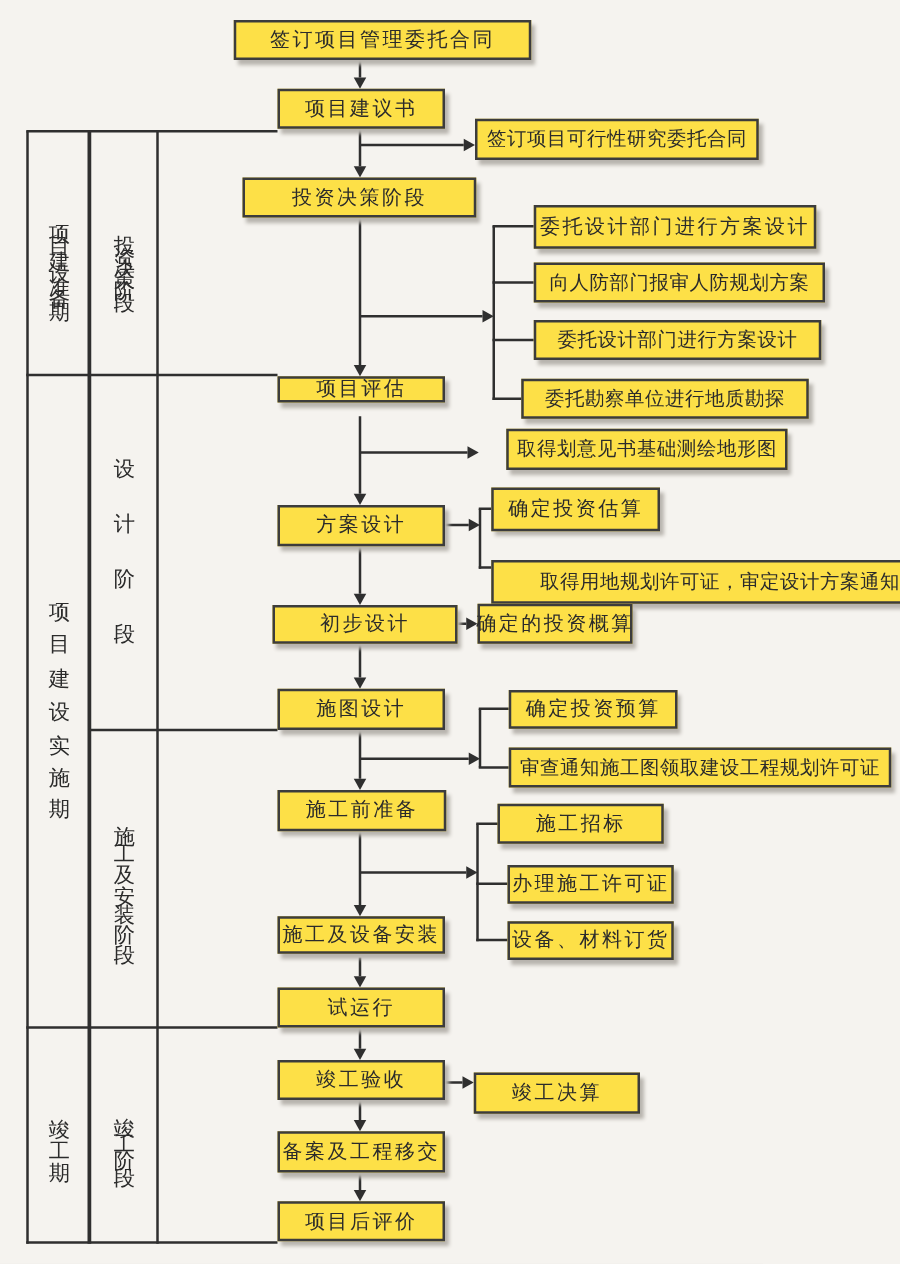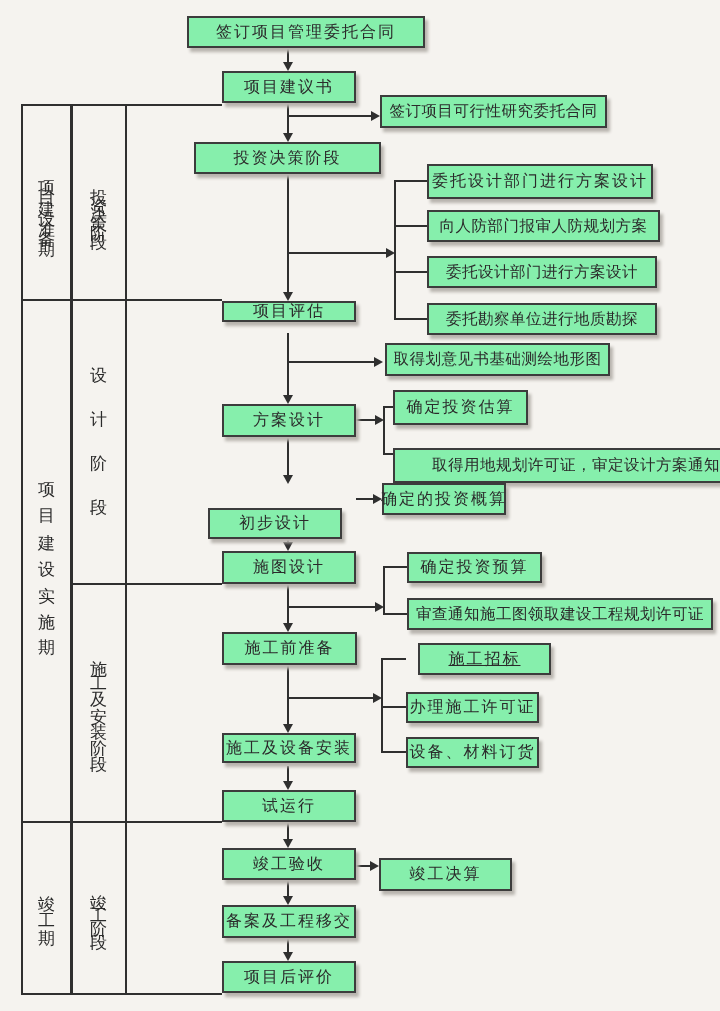--- a/index.html
+++ b/index.html
@@ -11,21 +11,21 @@
     position:relative;
     width:720px;height:1011px;
     background:#f5f3ef;
     overflow:hidden;
     color:#2b2b2b;
   }
   .box{
     position:absolute;
     box-sizing:border-box;
     border:2px solid #3c3c3c;
-    background:#86efac;
+    background:#fde047;
     box-shadow:3px 4px 3px #b8b4ae;
     display:flex;align-items:center;justify-content:center;
     font-size:16px;letter-spacing:2px;
     white-space:nowrap;
     z-index:3;
   }
   .tight{letter-spacing:0.5px;font-size:15.5px;}
   .vcell{
     position:absolute;
     writing-mode:vertical-rl;
@@ -63,41 +63,41 @@
   <div class="vcell" style="left:73px;top:105px;width:52px;height:193px;line-height:52px;letter-spacing:9px;">投资决策阶段</div>
   <div class="vcell" style="left:73px;top:299px;width:52px;height:284px;line-height:52px;letter-spacing:44px;">设计阶段</div>
   <div class="vcell" style="left:73px;top:583px;width:52px;height:238px;line-height:52px;letter-spacing:16px;">施工及安装阶段</div>
   <div class="vcell" style="left:73px;top:821px;width:52px;height:172px;line-height:52px;letter-spacing:13px;">竣工阶段</div>
 
   <div class="box" style="left:187px;top:16px;width:238px;height:32px;">签订项目管理委托合同</div>
   <div class="box" style="left:222px;top:71px;width:134px;height:32px;">项目建议书</div>
   <div class="box" style="left:194px;top:142px;width:187px;height:32px;">投资决策阶段</div>
   <div class="box" style="left:222px;top:301px;width:134px;height:21px;">项目评估</div>
   <div class="box" style="left:222px;top:404px;width:134px;height:33px;">方案设计</div>
-  <div class="box" style="left:208px;top:484px;width:134px;height:31px;margin-top:24px;">初步设计</div>
+  <div class="box" style="left:218px;top:484px;width:148px;height:31px;">初步设计</div>
   <div class="box" style="left:222px;top:551px;width:134px;height:33px;">施图设计</div>
   <div class="box" style="left:222px;top:632px;width:135px;height:33px;">施工前准备</div>
   <div class="box" style="left:222px;top:733px;width:134px;height:30px;">施工及设备安装</div>
   <div class="box" style="left:222px;top:790px;width:134px;height:32px;">试运行</div>
   <div class="box" style="left:222px;top:848px;width:134px;height:32px;">竣工验收</div>
   <div class="box" style="left:222px;top:905px;width:134px;height:33px;">备案及工程移交</div>
   <div class="box" style="left:222px;top:961px;width:134px;height:32px;">项目后评价</div>
 
   <div class="box tight" style="left:380px;top:95px;width:227px;height:33px;">签订项目可行性研究委托合同</div>
   <div class="box" style="left:427px;top:164px;width:226px;height:35px;">委托设计部门进行方案设计</div>
   <div class="box tight" style="left:427px;top:210px;width:233px;height:32px;">向人防部门报审人防规划方案</div>
   <div class="box tight" style="left:427px;top:256px;width:230px;height:32px;">委托设计部门进行方案设计</div>
-  <div class="box tight" style="left:427px;top:303px;width:230px;height:32px;">委托勘察单位进行地质勘探</div>
-  <div class="box tight" style="left:385px;top:343px;width:225px;height:33px;">取得划意见书基础测绘地形图</div>
+  <div class="box tight" style="left:417px;top:303px;width:230px;height:32px;">委托勘察单位进行地质勘探</div>
+  <div class="box tight" style="left:405px;top:343px;width:225px;height:33px;">取得划意见书基础测绘地形图</div>
   <div class="box" style="left:393px;top:390px;width:135px;height:35px;">确定投资估算</div>
   <div class="box tight" style="left:393px;top:448px;width:366px;height:35px;">取得用地规划许可证，审定设计方案通知</div>
   <div class="box" style="left:382px;top:483px;width:124px;height:32px;">确定的投资概算</div>
   <div class="box" style="left:407px;top:552px;width:135px;height:31px;">确定投资预算</div>
   <div class="box tight" style="left:407px;top:598px;width:306px;height:32px;">审查通知施工图领取建设工程规划许可证</div>
-  <div class="box" style="left:418px;top:643px;width:133px;height:32px;text-decoration:underline;">施工招标</div>
+  <div class="box" style="left:398px;top:643px;width:133px;height:32px;">施工招标</div>
   <div class="box" style="left:406px;top:692px;width:133px;height:31px;">办理施工许可证</div>
   <div class="box" style="left:406px;top:737px;width:133px;height:31px;">设备、材料订货</div>
   <div class="box" style="left:379px;top:858px;width:133px;height:33px;">竣工决算</div>
 
   <div class="vl" style="left:287px;top:48px;height:14px;"></div>
   <div class="ad" style="left:283px;top:62px;"></div>
   <div class="vl" style="left:287px;top:103px;height:30px;"></div>
   <div class="ad" style="left:283px;top:133px;"></div>
   <div class="vl" style="left:287px;top:174px;height:118px;"></div>
   <div class="ad" style="left:283px;top:292px;"></div>

